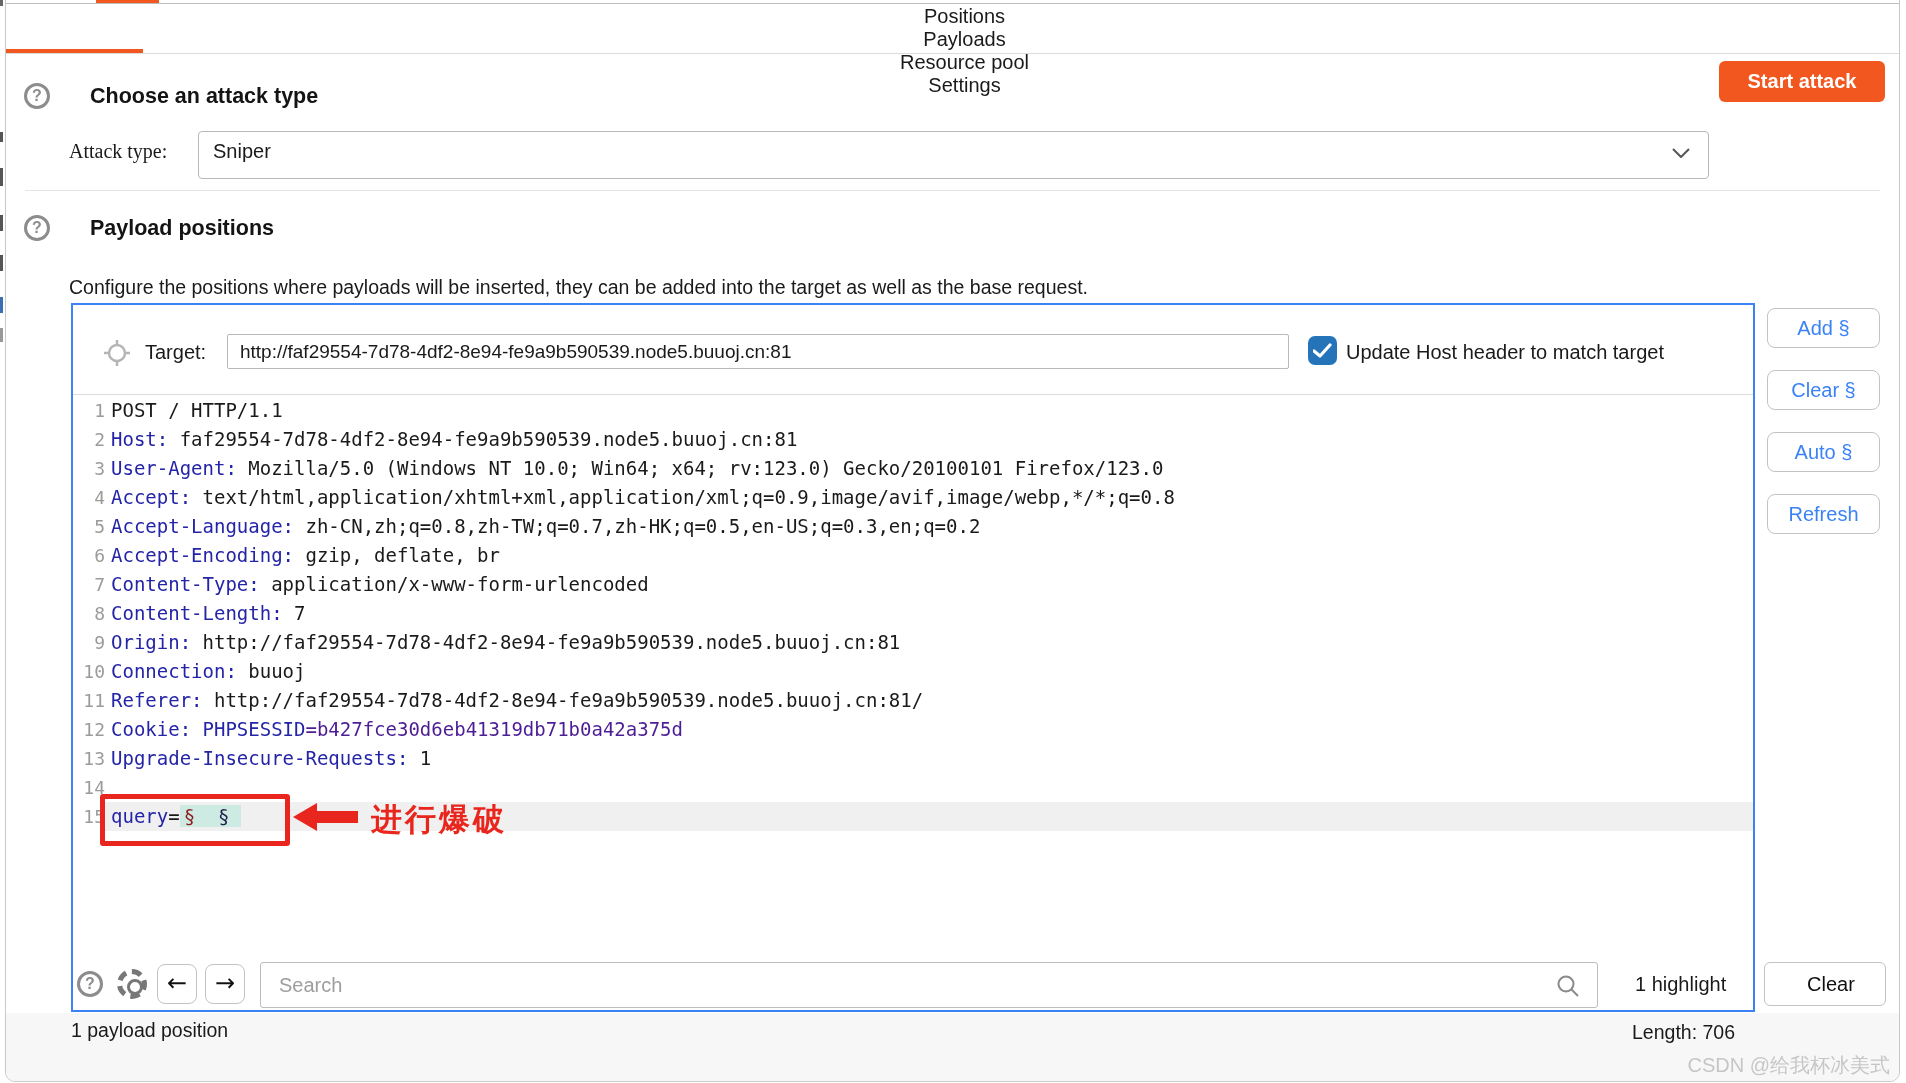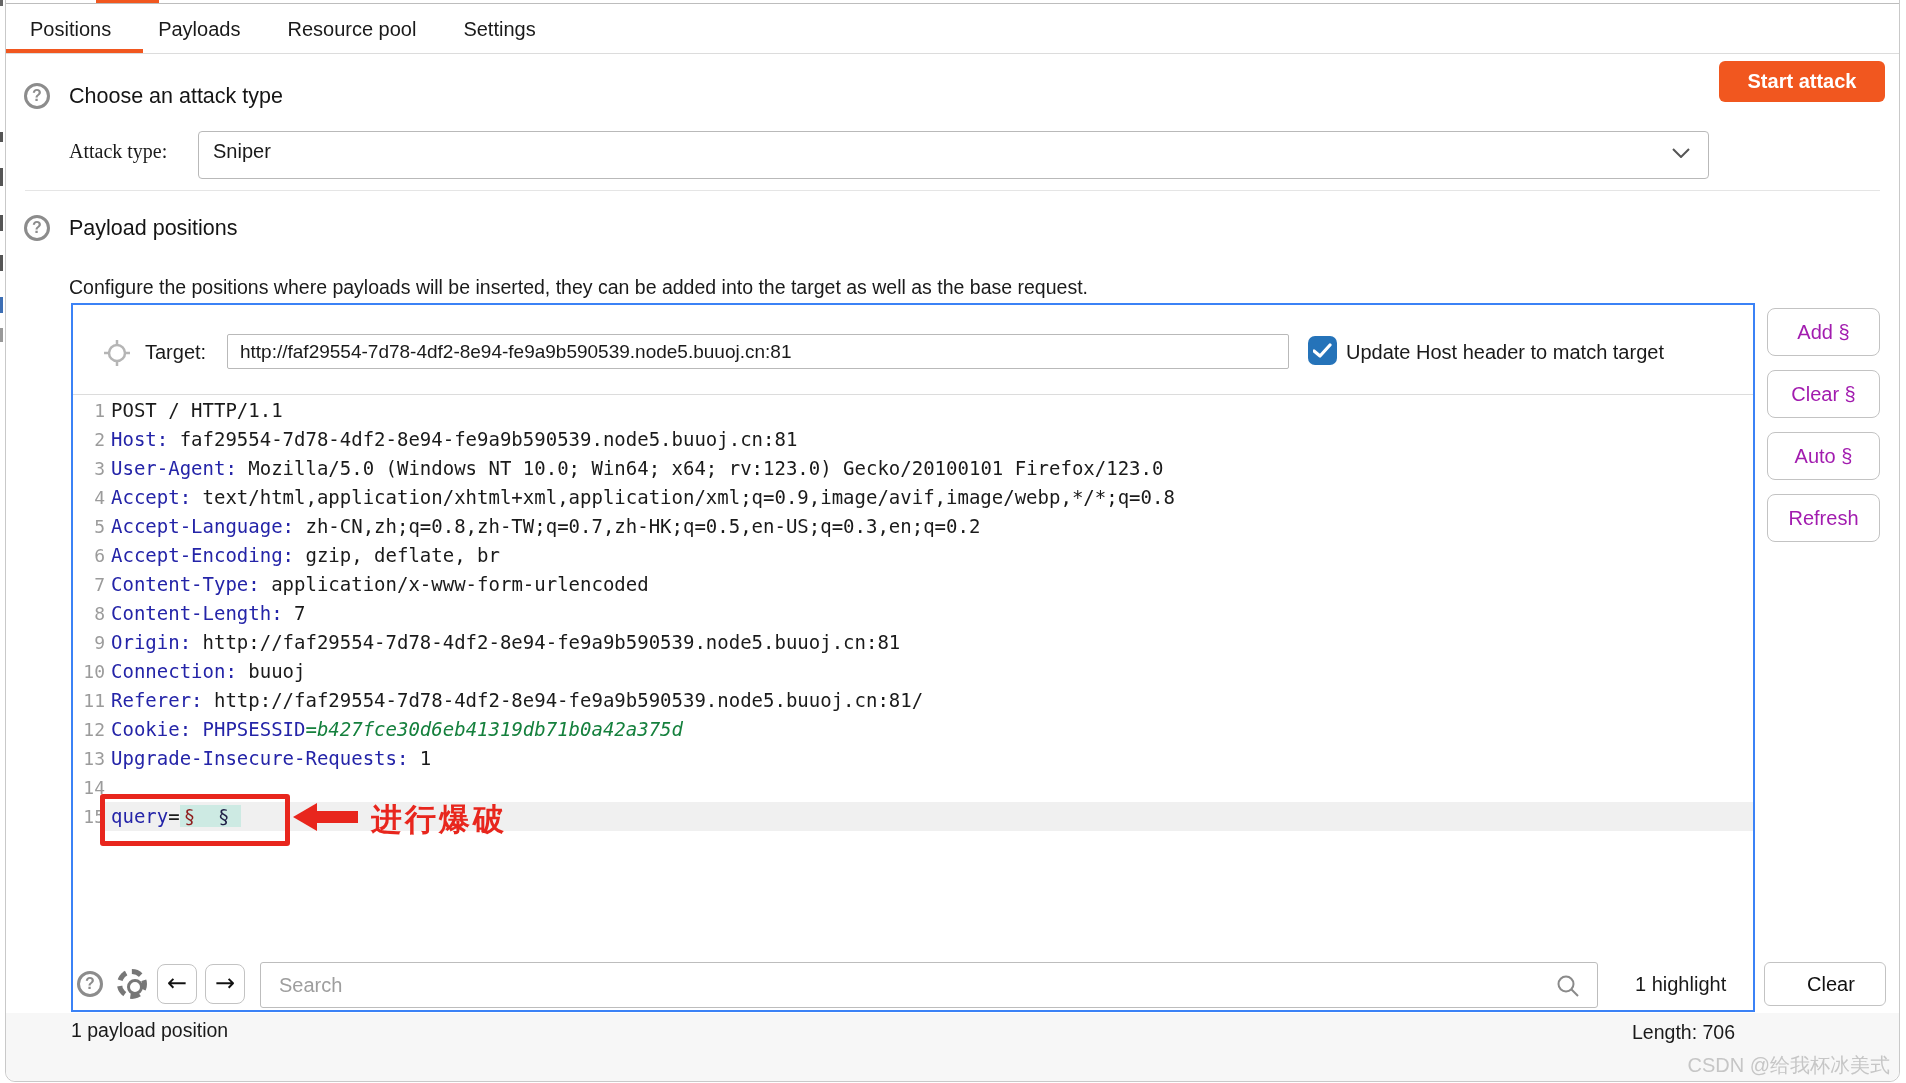--- a/index.html
+++ b/index.html
@@ -9,29 +9,29 @@
 
   
   .panel { position:absolute; left:5px; top:-8px; width:1895px; height:1090px;
            border:1px solid #c9c9c9; border-radius:0 0 10px 10px; pointer-events:none; }
   .top-hairline { position:absolute; left:6px; top:3px; width:1893px; height:1px; background:#bdbdbd; }
   .top-orange-fragment { position:absolute; left:96px; top:0; width:63px; height:4px; background:#f1571f; }
   .edge-frag { position:absolute; left:0; width:3px; }
 
   
   .tabbar { position:absolute; left:6px; top:5px; width:1893px; height:48px; background:#fff;
-            display:flex; align-items:center; padding-left:24px; column-gap:47px; }
+            display:flex; align-items:center; padding-left:24px; column-gap:47px;flex-direction:column; }
   .tabbar-border { position:absolute; left:6px; top:53px; width:1893px; height:1px; background:#dcdcdc; }
   .tab { font-size:20px; color:#1a1a1a; cursor:default; white-space:nowrap; }
   .tab-underline { position:absolute; left:6px; top:49px; width:137px; height:4px; background:#f1571f; }
 
   
   .qicon { position:absolute; width:26px; height:26px; border:3px solid #8c8c8c; border-radius:50%;
            color:#8c8c8c; font-size:16px; font-weight:bold; text-align:center; line-height:20px; }
-  .sec-title { position:absolute; font-size:21.5px; font-weight:normal; color:#141414; white-space:nowrap; }
+  .sec-title { position:absolute; font-size:21.5px; font-weight:bold; color:#141414; white-space:nowrap;margin-left:21px; }
   .desc { position:absolute; left:69px; top:276px; font-size:19.5px; color:#1a1a1a; white-space:nowrap; }
 
   .start-btn { position:absolute; left:1719px; top:61px; width:166px; height:41px; background:#f1571f;
                border:none; border-radius:6px; color:#fff; font-size:20px; font-weight:bold;
                font-family:"Liberation Sans",sans-serif; cursor:pointer; }
 
   .attack-label { position:absolute; left:69px; top:140px; font-size:20px;font-family:Liberation Serif, serif; }
   .select { position:absolute; left:198px; top:131px; width:1511px; height:48px; background:#fff;
             border:1px solid #b9b9b9; border-radius:4px; font-size:20px; line-height:38px;
             padding-left:14px; cursor:pointer; }
@@ -54,21 +54,21 @@
 
   
   .req-lines { position:absolute; left:0; top:91px; width:100%;
                font-family:"DejaVu Sans Mono", monospace; font-size:19px; }
   .req-line { display:flex; height:29px; line-height:29px; white-space:pre; }
   .ln { flex:none; width:32px; text-align:right; color:#9b9b9b; font-size:18px; }
   .lc { flex:1; padding-left:6px; color:#1a1a1a; }
   .hl-row .lc { background:#f0f0f0; }
   .seg-t  { color:#1a1a1a; }
   .seg-n  { color:#2424a8; }
-  .seg-r  { color:#15803d;font-style:italic; }
+  .seg-r  { color:#4c1d95; }
   .seg-m1 { background:#cdeae3; color:#8f1d1d; padding-left:4px; }
   .seg-m2 { background:#cdeae3; color:#1f1f46; }
   .seg-sp { background:#cdeae3; }
 
   
   .anno-box { position:absolute; left:27px; top:489px; width:190px; height:52px;
               border:5px solid #e8261d; border-radius:3px; pointer-events:none; }
   .anno-arrow-head { position:absolute; left:220px; top:498px; width:0; height:0;
               border-top:14px solid transparent; border-bottom:14px solid transparent;
               border-right:24px solid #e8261d; }
@@ -85,22 +85,22 @@
   .nav-btn { position:absolute; top:659px; width:40px; height:40px; border:1px solid #c3c3c3;
              border-radius:8px; background:#fff; font-size:24px; color:#111; text-align:center;
              line-height:36px; cursor:pointer; font-family:"DejaVu Sans",sans-serif; }
   .search-input { position:absolute; left:187px; top:657px; width:1338px; height:46px;
                   border:1px solid #bdbdbd; border-radius:3px; font-size:20px; padding:0 44px 0 18px;
                   font-family:"Liberation Sans",sans-serif; color:#1a1a1a; }
   .search-input::placeholder { color:#9e9e9e; }
   .search-mag { position:absolute; left:1482px; top:668px; cursor:pointer; }
   .highlight-count { position:absolute; left:1562px; top:668px; font-size:20px; white-space:nowrap; }
 
-  .side-btn { position:absolute; left:1767px; width:113px; height:48px; background:#fff;
-              border:1px solid #c3c3c3; border-radius:8px; font-size:20px; color:#a21caf;
+  .side-btn { position:absolute; left:1767px; width:113px; height:40px; background:#fff;
+              border:1px solid #c3c3c3; border-radius:8px; font-size:20px; color:#3b82f6;
               font-family:"Liberation Sans",sans-serif; cursor:pointer; }
   .clear-btn { position:absolute; left:1764px; top:962px; width:122px; height:44px; background:#fff;
                border:1px solid #c3c3c3; border-radius:6px; font-size:20px; color:#111;
                font-family:"Liberation Sans",sans-serif; cursor:pointer;padding-left:12px; }
 
   
   .footer-strip { position:absolute; left:6px; top:1013px; width:1893px; height:68px;
                   background:#f7f7f7; border-radius:0 0 10px 10px; }
   .payload-count { position:absolute; left:71px; top:1019px; font-size:19.5px; }
   .req-length { position:absolute; left:1632px; top:1021px; font-size:19.5px; }

